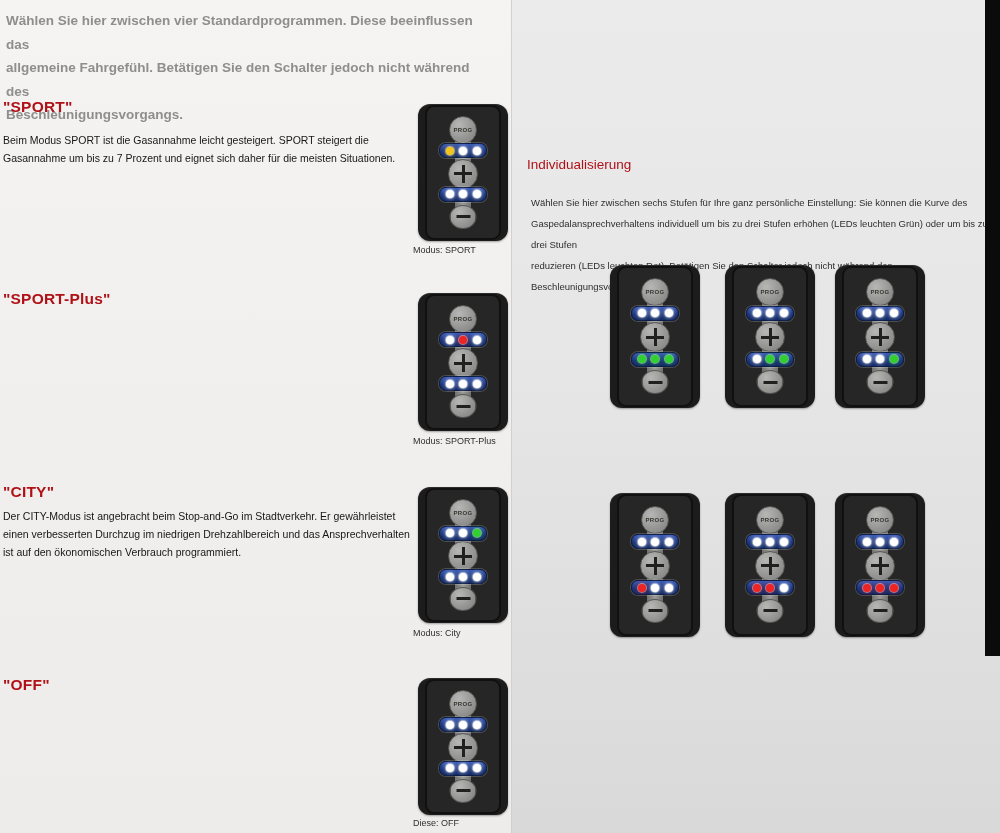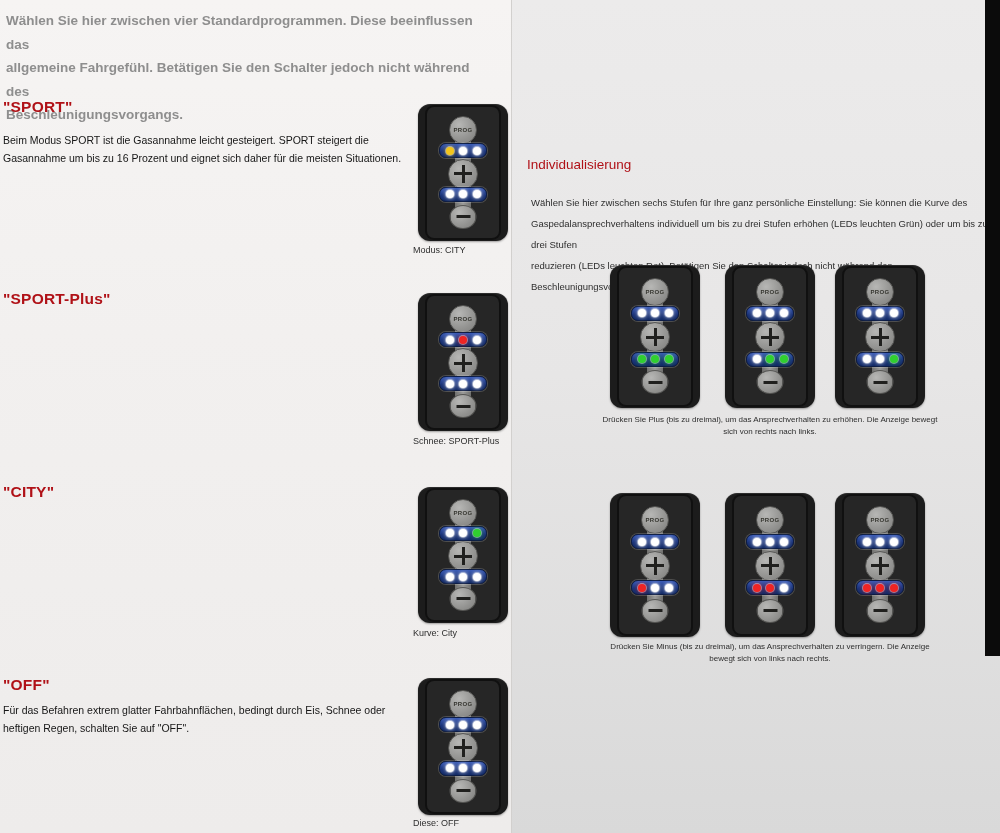--- a/index.html
+++ b/index.html
@@ -61,21 +61,21 @@
 
 <div class="page">
 
   <div class="left-col">
     <p class="intro">Wählen Sie hier zwischen vier Standardprogrammen. Diese beeinflussen das
 allgemeine Fahrgefühl. Betätigen Sie den Schalter jedoch nicht während des
 Beschleunigungsvorgangs.</p>
 
     <h2 class="sec-head" style="top:98px">"SPORT"</h2>
     <p class="sec-body" style="top:131px">Beim Modus SPORT ist die Gasannahme leicht gesteigert. SPORT steigert die
-Gasannahme um bis zu 16 Prozent und eignet sich daher für die meisten Situationen.</p>
+Gasannahme um bis zu 7 Prozent und eignet sich daher für die meisten Situationen.</p>
     <div class="device" style="left:418px;top:104px;height:137px">
         <div class="panel"></div>
         <div class="spine"></div>
         <div class="btn prog">
           <span>PROG</span>
         </div>
         <div class="ledbar bar-top">
           <span class="led" style="background:#f2c51d;box-shadow:0 0 0 1px rgba(255,255,255,.4),0 0 4px #f2c51d"></span>
           <span class="led" style="background:#ffffff;box-shadow:0 0 0 1px rgba(255,255,255,.4),0 0 4px #ffffff"></span>
           <span class="led" style="background:#ffffff;box-shadow:0 0 0 1px rgba(255,255,255,.4),0 0 4px #ffffff"></span>
@@ -85,21 +85,21 @@
         </div>
         <div class="ledbar bar-bottom">
           <span class="led" style="background:#ffffff;box-shadow:0 0 0 1px rgba(255,255,255,.4),0 0 4px #ffffff"></span>
           <span class="led" style="background:#ffffff;box-shadow:0 0 0 1px rgba(255,255,255,.4),0 0 4px #ffffff"></span>
           <span class="led" style="background:#ffffff;box-shadow:0 0 0 1px rgba(255,255,255,.4),0 0 4px #ffffff"></span>
         </div>
         <div class="btn minus">
           <span class="minusglyph"></span>
         </div>
       </div>
-    <div class="modus" style="top:245px">Modus: CITY</div>
+    <div class="modus" style="top:245px">Modus: SPORT</div>
 
     <h2 class="sec-head" style="top:290px">"SPORT-Plus"</h2>
     <div class="device" style="left:418px;top:293px;height:138px">
         <div class="panel"></div>
         <div class="spine"></div>
         <div class="btn prog">
           <span>PROG</span>
         </div>
         <div class="ledbar bar-top">
           <span class="led" style="background:#ffffff;box-shadow:0 0 0 1px rgba(255,255,255,.4),0 0 4px #ffffff"></span>
@@ -111,23 +111,26 @@
         </div>
         <div class="ledbar bar-bottom">
           <span class="led" style="background:#ffffff;box-shadow:0 0 0 1px rgba(255,255,255,.4),0 0 4px #ffffff"></span>
           <span class="led" style="background:#ffffff;box-shadow:0 0 0 1px rgba(255,255,255,.4),0 0 4px #ffffff"></span>
           <span class="led" style="background:#ffffff;box-shadow:0 0 0 1px rgba(255,255,255,.4),0 0 4px #ffffff"></span>
         </div>
         <div class="btn minus">
           <span class="minusglyph"></span>
         </div>
       </div>
-    <div class="modus" style="top:436px">Schnee: SPORT-Plus</div>
+    <div class="modus" style="top:436px">Modus: SPORT-Plus</div>
 
     <h2 class="sec-head" style="top:483px">"CITY"</h2>
+    <p class="sec-body" style="top:507px">Der CITY-Modus ist angebracht beim Stop-and-Go im Stadtverkehr. Er gewährleistet
+einen verbesserten Durchzug im niedrigen Drehzahlbereich und das Ansprechverhalten
+ist auf den ökonomischen Verbrauch programmiert.</p>
     <div class="device" style="left:418px;top:487px;height:136px">
         <div class="panel"></div>
         <div class="spine"></div>
         <div class="btn prog">
           <span>PROG</span>
         </div>
         <div class="ledbar bar-top">
           <span class="led" style="background:#ffffff;box-shadow:0 0 0 1px rgba(255,255,255,.4),0 0 4px #ffffff"></span>
           <span class="led" style="background:#ffffff;box-shadow:0 0 0 1px rgba(255,255,255,.4),0 0 4px #ffffff"></span>
           <span class="led" style="background:#30d030;box-shadow:0 0 0 1px rgba(255,255,255,.4),0 0 4px #30d030"></span>
@@ -137,25 +140,23 @@
         </div>
         <div class="ledbar bar-bottom">
           <span class="led" style="background:#ffffff;box-shadow:0 0 0 1px rgba(255,255,255,.4),0 0 4px #ffffff"></span>
           <span class="led" style="background:#ffffff;box-shadow:0 0 0 1px rgba(255,255,255,.4),0 0 4px #ffffff"></span>
           <span class="led" style="background:#ffffff;box-shadow:0 0 0 1px rgba(255,255,255,.4),0 0 4px #ffffff"></span>
         </div>
         <div class="btn minus">
           <span class="minusglyph"></span>
         </div>
       </div>
-    <div class="modus" style="top:628px">Kurve: City</div>
+    <div class="modus" style="top:628px">Modus: City</div>
 
     <h2 class="sec-head" style="top:676px">"OFF"</h2>
-    <p class="sec-body" style="top:701px">Für das Befahren extrem glatter Fahrbahnflächen, bedingt durch Eis, Schnee oder
-heftigen Regen, schalten Sie auf "OFF".</p>
     <div class="device" style="left:418px;top:678px;height:137px">
         <div class="panel"></div>
         <div class="spine"></div>
         <div class="btn prog">
           <span>PROG</span>
         </div>
         <div class="ledbar bar-top">
           <span class="led" style="background:#ffffff;box-shadow:0 0 0 1px rgba(255,255,255,.4),0 0 4px #ffffff"></span>
           <span class="led" style="background:#ffffff;box-shadow:0 0 0 1px rgba(255,255,255,.4),0 0 4px #ffffff"></span>
           <span class="led" style="background:#ffffff;box-shadow:0 0 0 1px rgba(255,255,255,.4),0 0 4px #ffffff"></span>
@@ -244,22 +245,20 @@
       </div>
       <div class="ledbar bar-bottom">
         <span class="led" style="background:#ffffff;box-shadow:0 0 0 1px rgba(255,255,255,.4),0 0 4px #ffffff"></span>
         <span class="led" style="background:#ffffff;box-shadow:0 0 0 1px rgba(255,255,255,.4),0 0 4px #ffffff"></span>
         <span class="led" style="background:#30d030;box-shadow:0 0 0 1px rgba(255,255,255,.4),0 0 4px #30d030"></span>
       </div>
       <div class="btn minus">
         <span class="minusglyph"></span>
       </div>
     </div>
-  <p class="row-caption" style="top:414px">Drücken Sie Plus (bis zu dreimal), um das Ansprechverhalten zu erhöhen. Die Anzeige bewegt
-sich von rechts nach links.</p>
 
   <div class="device" style="left:610px;top:493px;height:144px">
       <div class="panel"></div>
       <div class="spine"></div>
       <div class="btn prog">
         <span>PROG</span>
       </div>
       <div class="ledbar bar-top">
         <span class="led" style="background:#ffffff;box-shadow:0 0 0 1px rgba(255,255,255,.4),0 0 4px #ffffff"></span>
         <span class="led" style="background:#ffffff;box-shadow:0 0 0 1px rgba(255,255,255,.4),0 0 4px #ffffff"></span>
@@ -316,17 +315,15 @@
       </div>
       <div class="ledbar bar-bottom">
         <span class="led" style="background:#ee2424;box-shadow:0 0 0 1px rgba(255,255,255,.4),0 0 4px #ee2424"></span>
         <span class="led" style="background:#ee2424;box-shadow:0 0 0 1px rgba(255,255,255,.4),0 0 4px #ee2424"></span>
         <span class="led" style="background:#ee2424;box-shadow:0 0 0 1px rgba(255,255,255,.4),0 0 4px #ee2424"></span>
       </div>
       <div class="btn minus">
         <span class="minusglyph"></span>
       </div>
     </div>
-  <p class="row-caption" style="top:641px">Drücken Sie Minus (bis zu dreimal), um das Ansprechverhalten zu verringern. Die Anzeige
-bewegt sich von links nach rechts.</p>
 
   <div class="edge-strip"></div>
 </div>
 
 </body></html>

